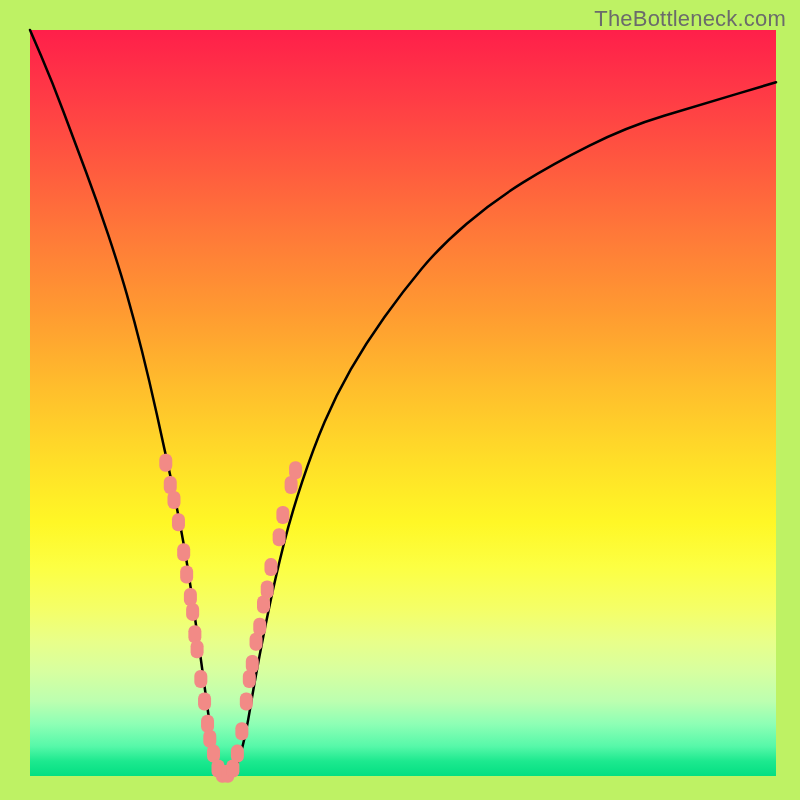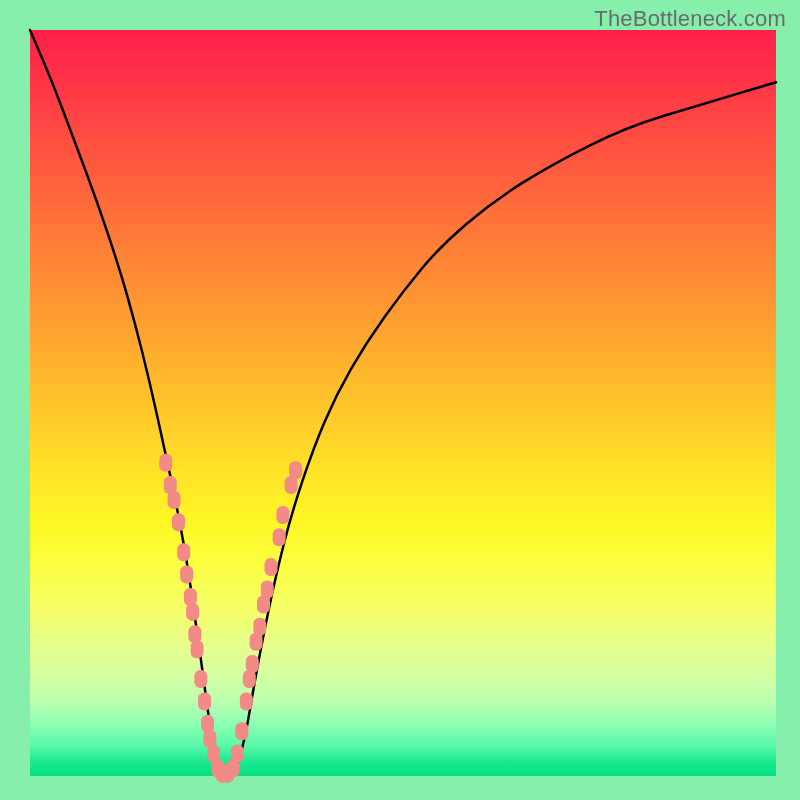--- a/index.html
+++ b/index.html
@@ -8,21 +8,21 @@
     width: 800px;
     height: 800px;
     background: #000;
     font-family: Arial, Helvetica, sans-serif;
     overflow: hidden;
   }
   .frame {
     position: relative;
     width: 800px;
     height: 800px;
-    background: #86efac;
+    background: #bef264;
   }
   .plot-area {
     position: absolute;
     left: 30px;
     top: 30px;
     width: 746px;
     height: 746px;
     background: linear-gradient(to bottom,
       #ff1f4a 0%,
       #ff3846 8%,

